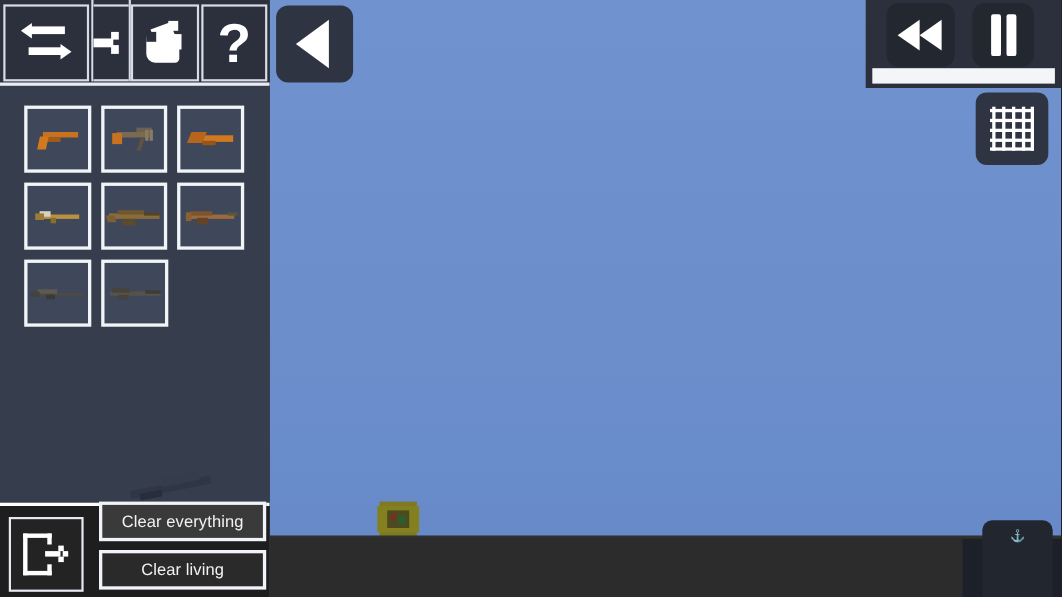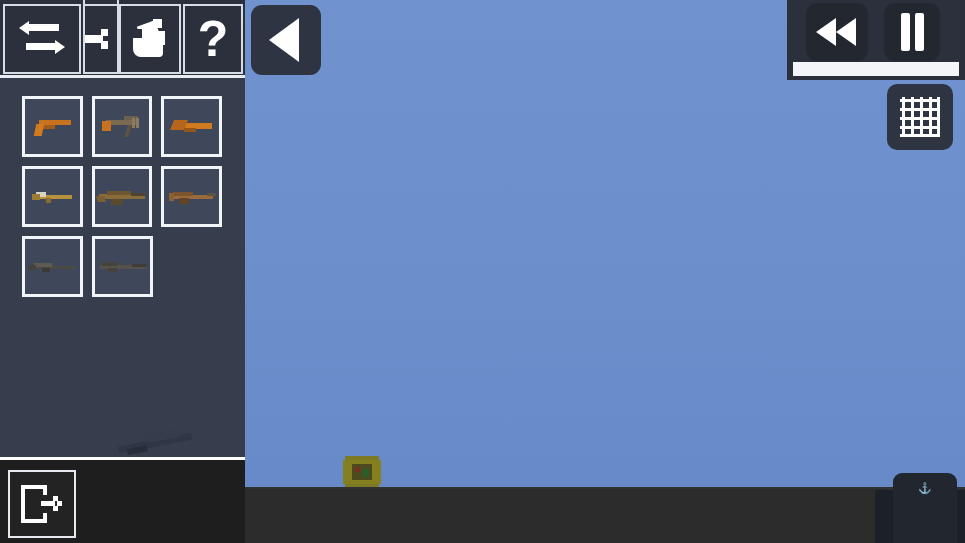--- a/index.html
+++ b/index.html
@@ -504,16 +504,18 @@
           <div class="boxr1"></div>
           <div class="boxr2"></div>
           <div class="sh"></div>
           <div class="hd1"></div>
           <div class="hd2"></div>
           <div class="hd3"></div>
         </div>
       </div>
     </div>
 
-
+    <div class="clear-btn" id="clear-everything">Clear everything</div>
+
+    <div class="clear-btn" id="clear-living">Clear living</div>
 
   </div>
 </div>
 
 </body></html>

